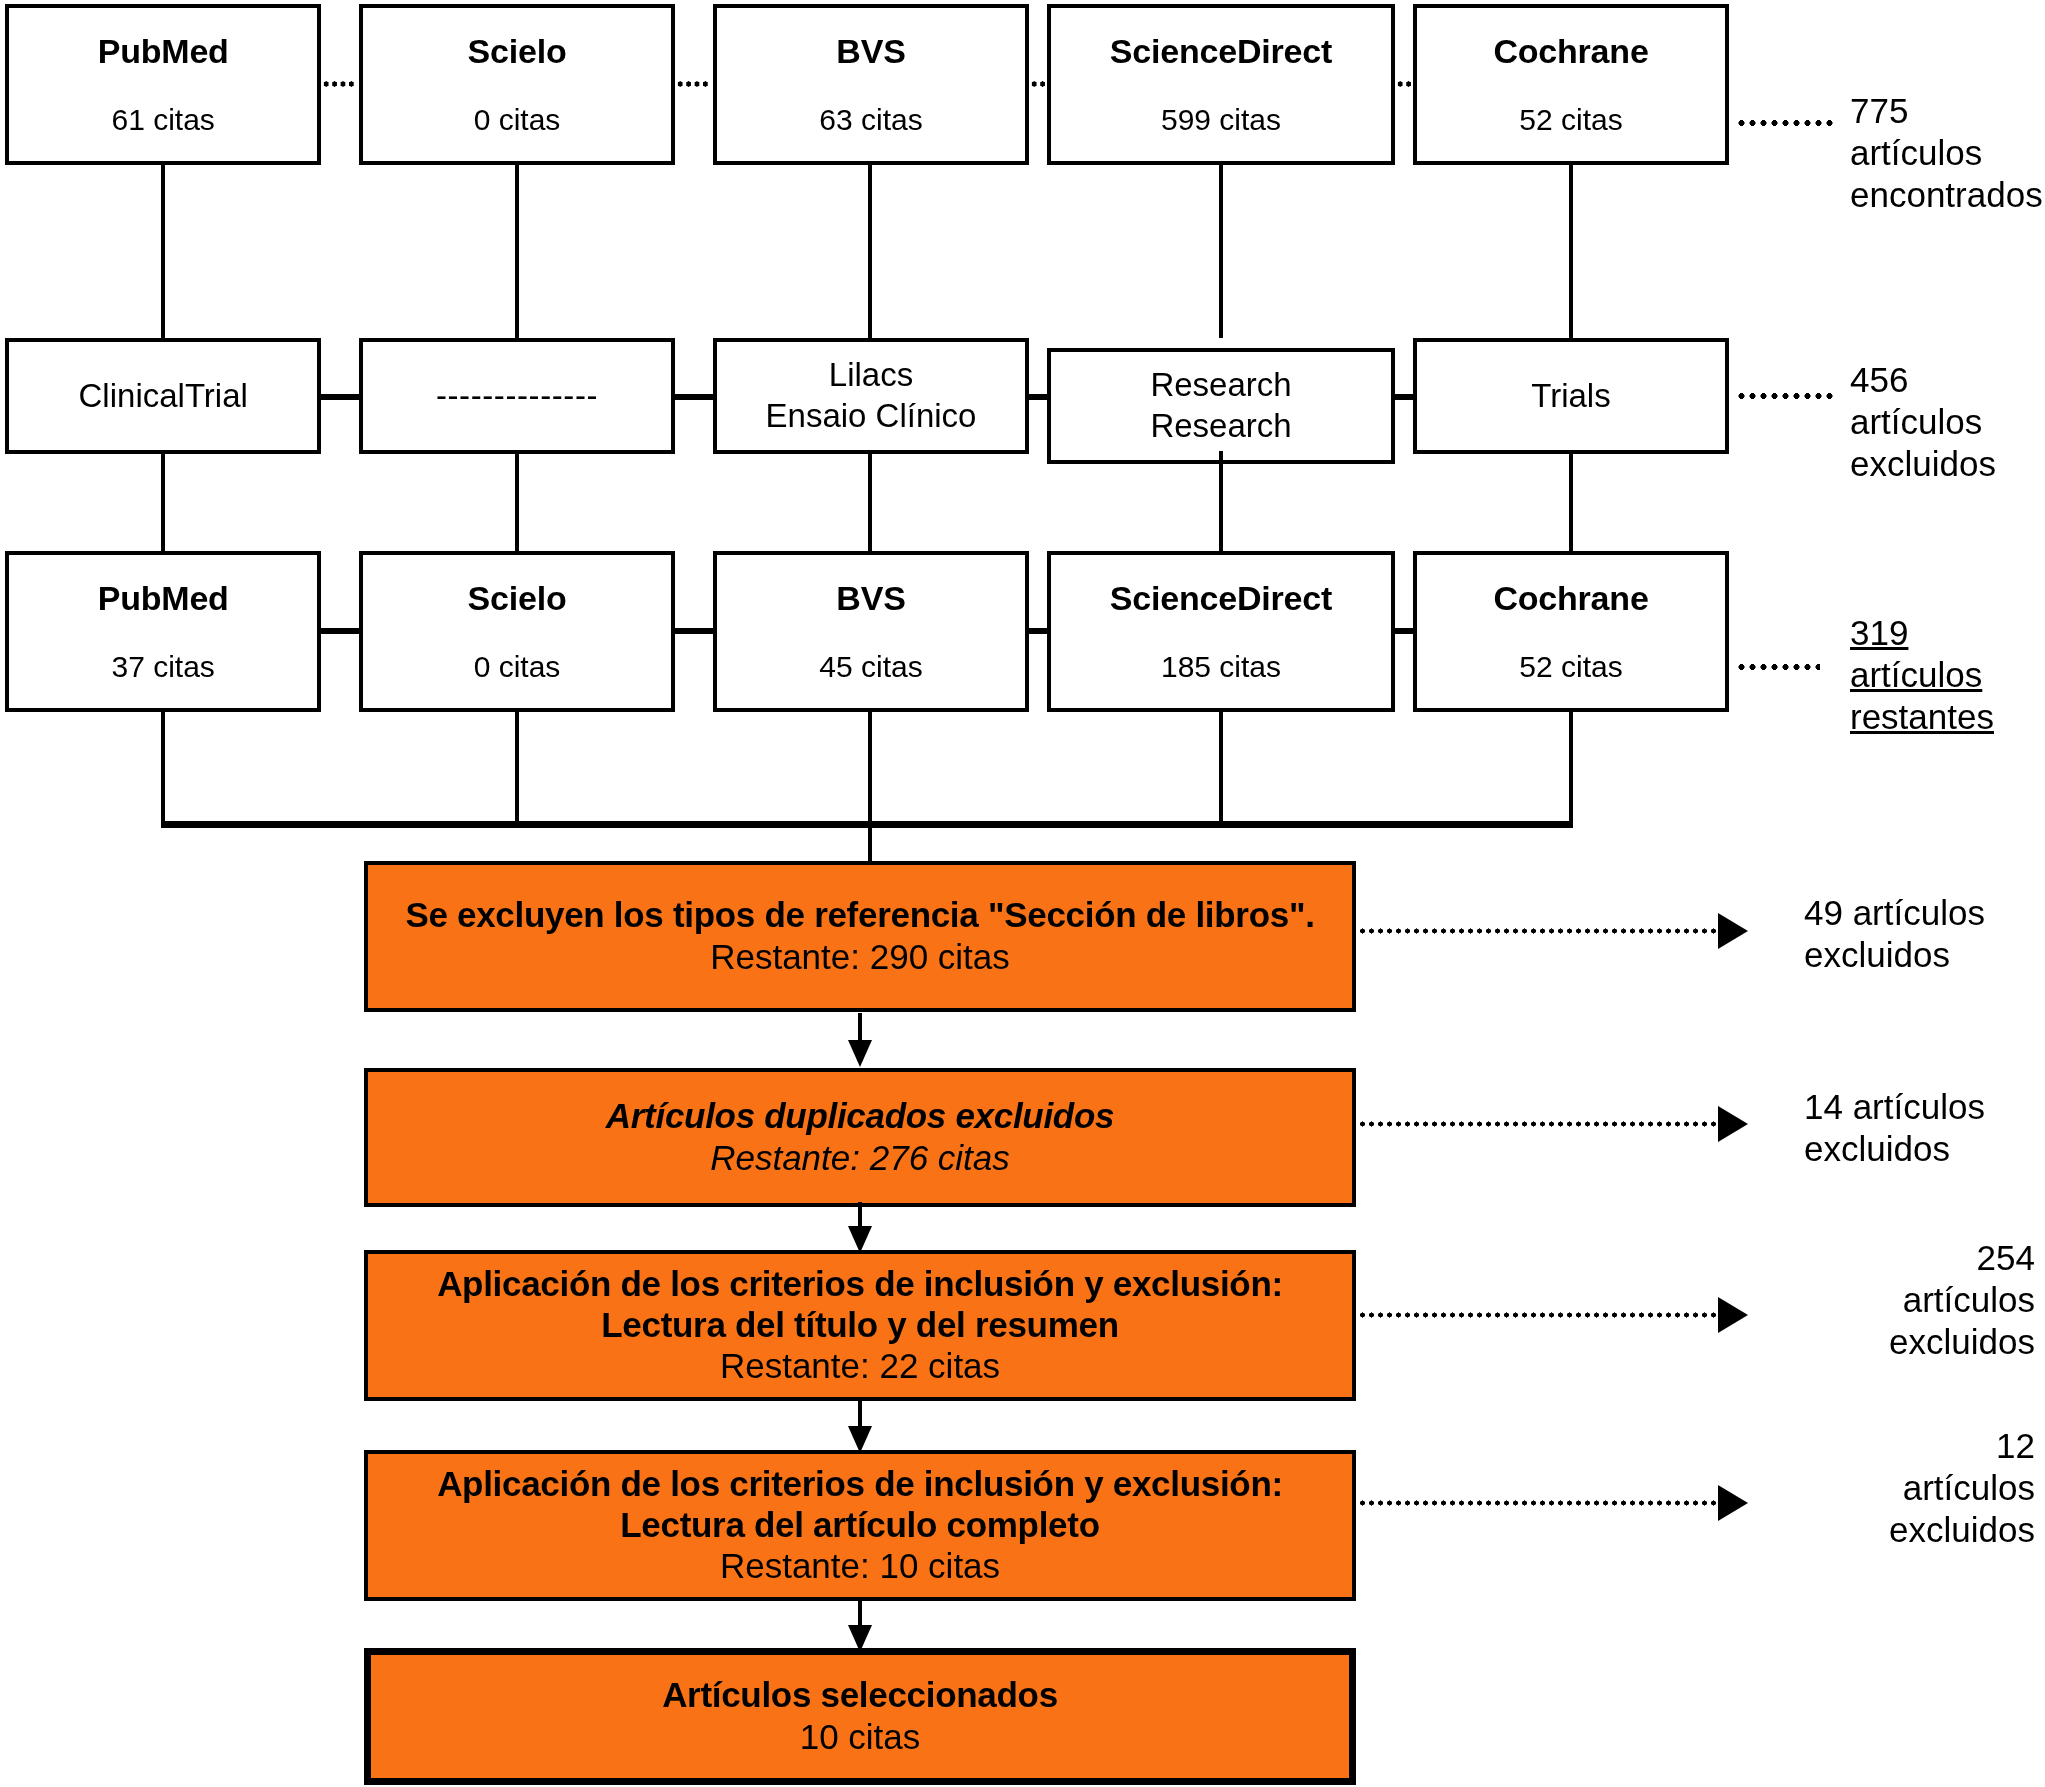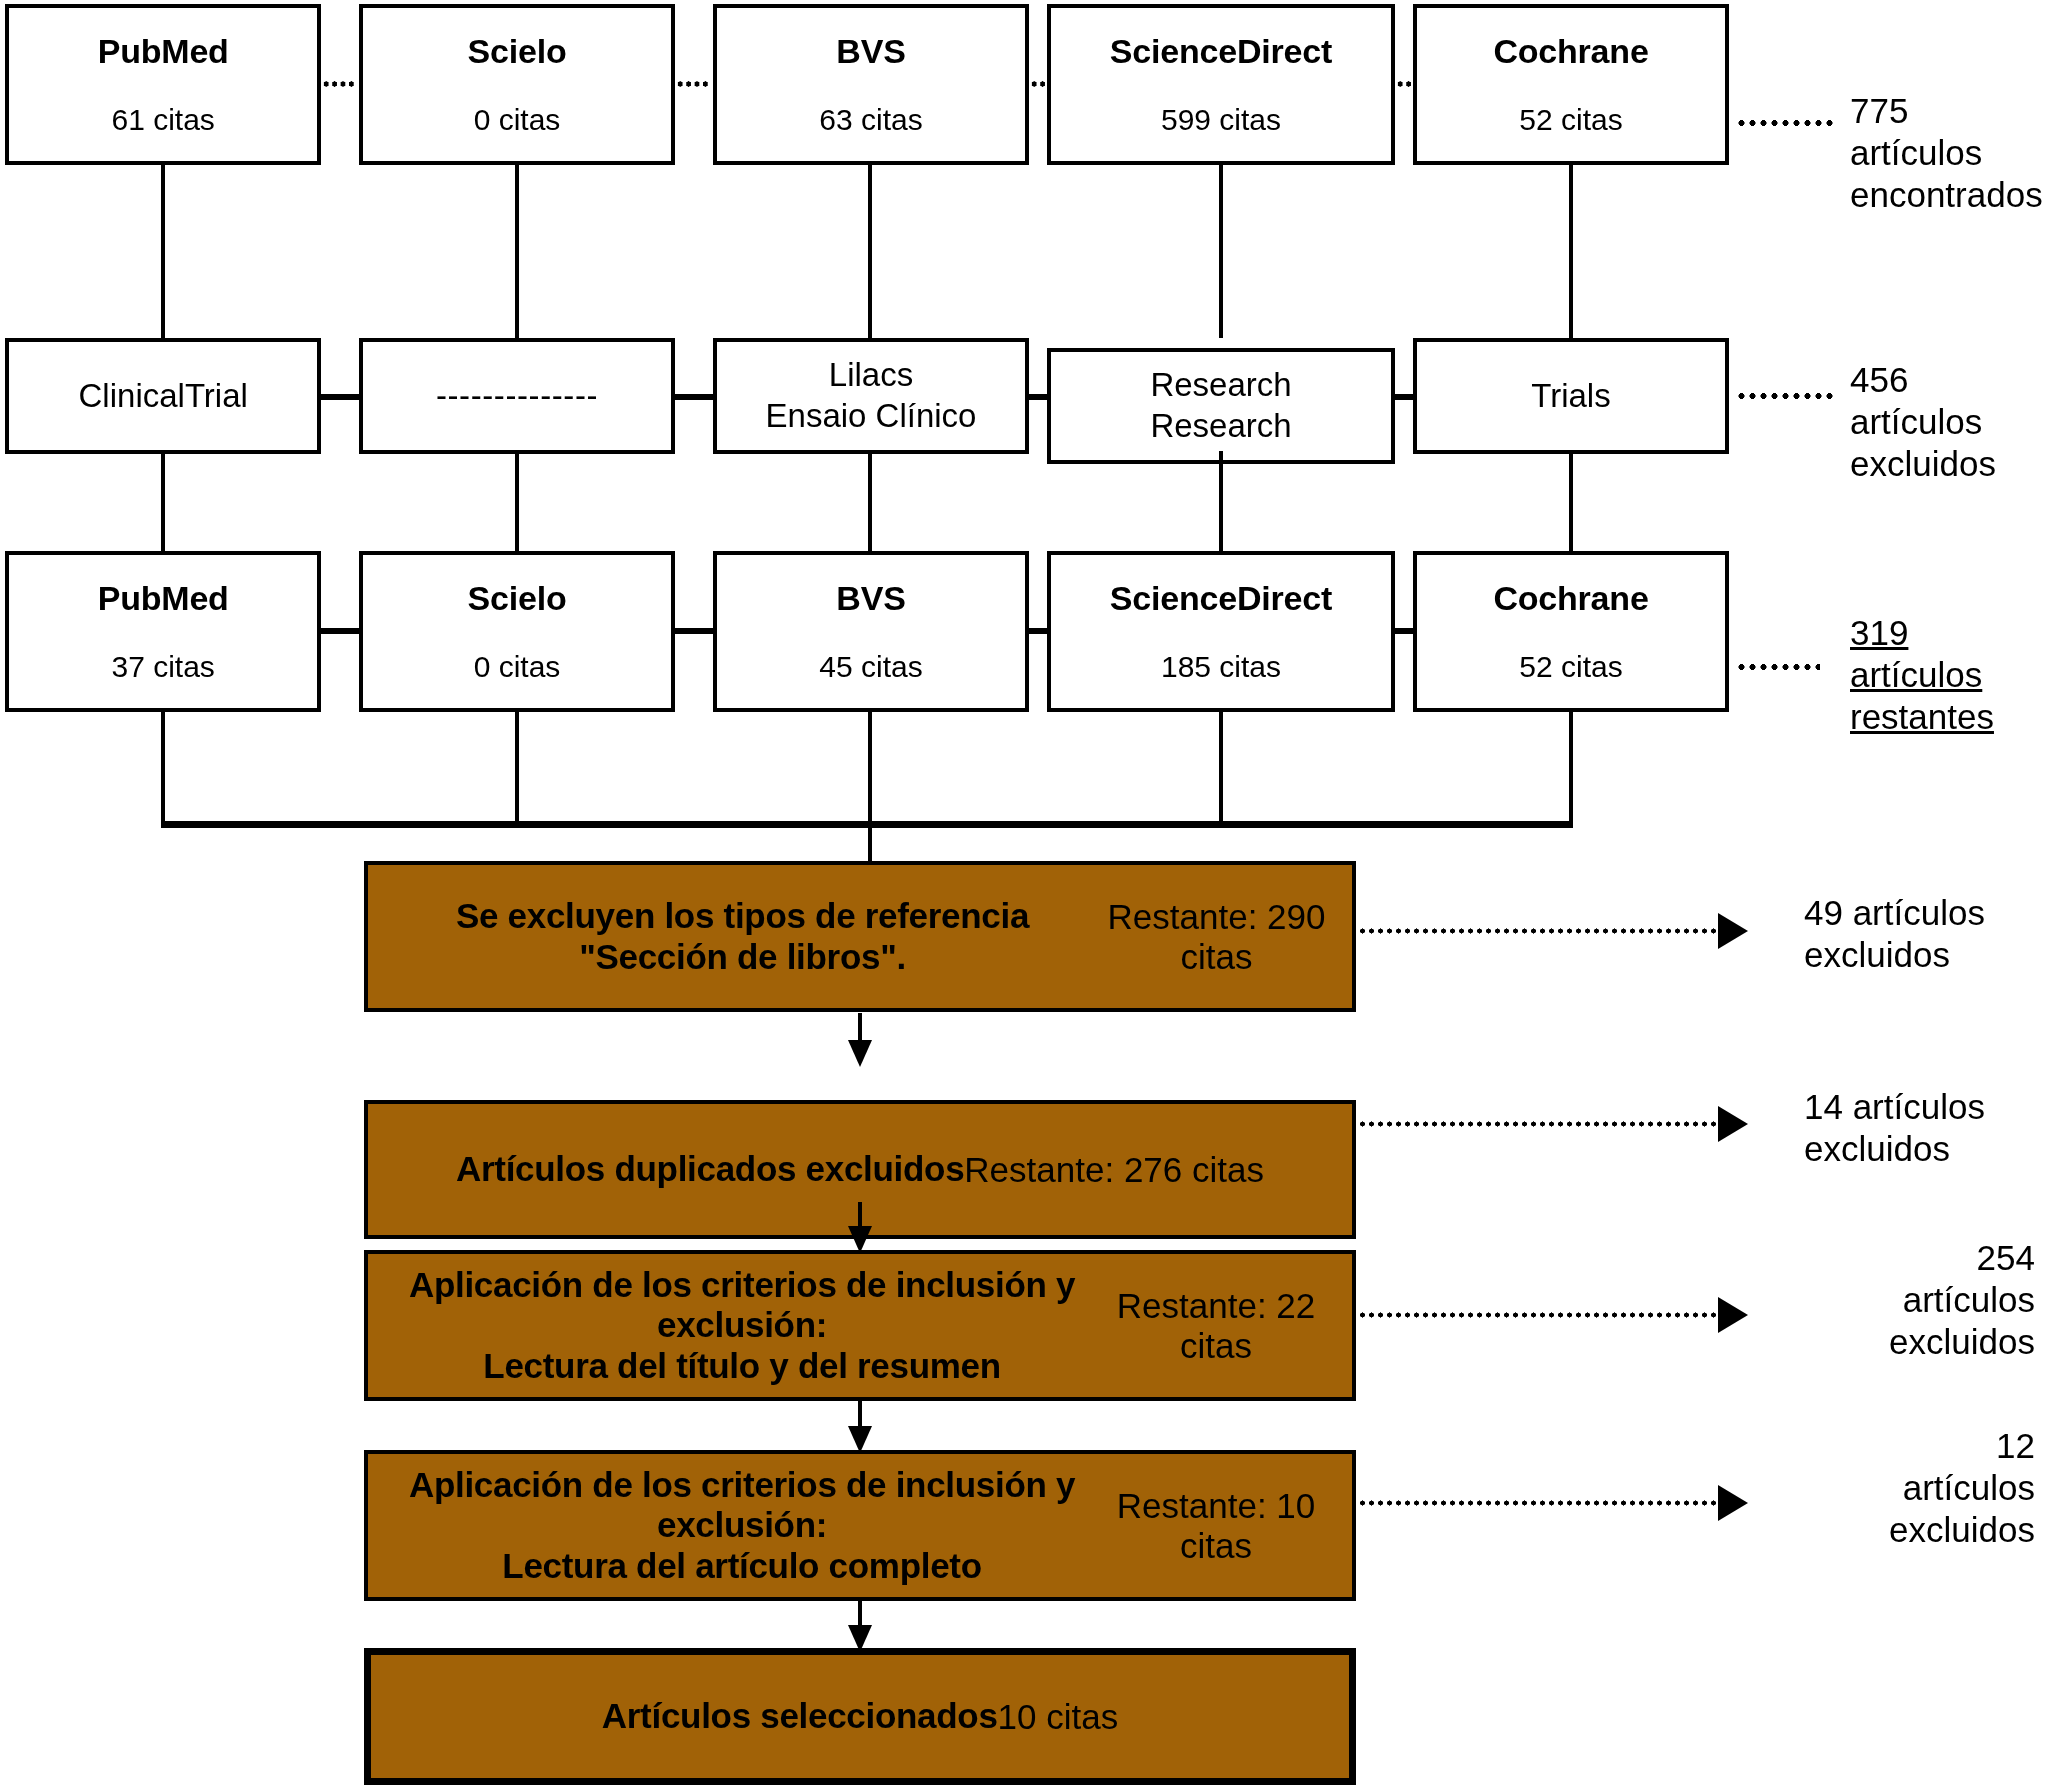--- a/index.html
+++ b/index.html
@@ -63,23 +63,23 @@
     letter-spacing: 0.6px;
     font-weight: normal;
     white-space: nowrap;
   }
 
   
   .stage-box {
     position: absolute;
     box-sizing: border-box;
     border: 4.5px solid #000;
-    background: #a16207;
+    background: #f97316;
     display: flex;
-    flex-direction: row;
+    flex-direction: column;
     align-items: center;
     justify-content: center;
     text-align: center;
     padding: 0 18px;
   }
   .stage-box.heavy { border-width: 7.7px; }
   .s-head {
     font-weight: bold;
     font-size: 35px;
     line-height: 1.16;
@@ -296,21 +296,21 @@
     <div class="s-rest">Restante: 290 citas</div>
   </div>
   <div class="dotarrow-line" style="left:1358px; top:928px; width:364px;"></div>
   <div class="arrowhead-right" style="left:1718px; top:913px;"></div>
   <div class="annot left" style="left:1804px; top:892px; width:232px;">49 artículos
 excluidos</div>
 
   <div class="vline" style="left:858px; top:1013px; height:40px;"></div>
   <div class="arrowhead-down" style="left:848px; top:1040px;"></div>
 
-  <div class="stage-box" style="left:364px; top:1100px; width:992px; height:139px;">
+  <div class="stage-box" style="left:364px; top:1068px; width:992px; height:139px;font-style:italic;">
     <div class="s-head">Artículos duplicados excluidos</div>
     <div class="s-rest">Restante: 276 citas</div>
   </div>
   <div class="dotarrow-line" style="left:1358px; top:1121px; width:364px;"></div>
   <div class="arrowhead-right" style="left:1718px; top:1106px;"></div>
   <div class="annot left" style="left:1804px; top:1086px; width:232px;">14 artículos
 excluidos</div>
 
   <div class="vline" style="left:858px; top:1202px; height:37px;"></div>
   <div class="arrowhead-down" style="left:848px; top:1226px;"></div>

